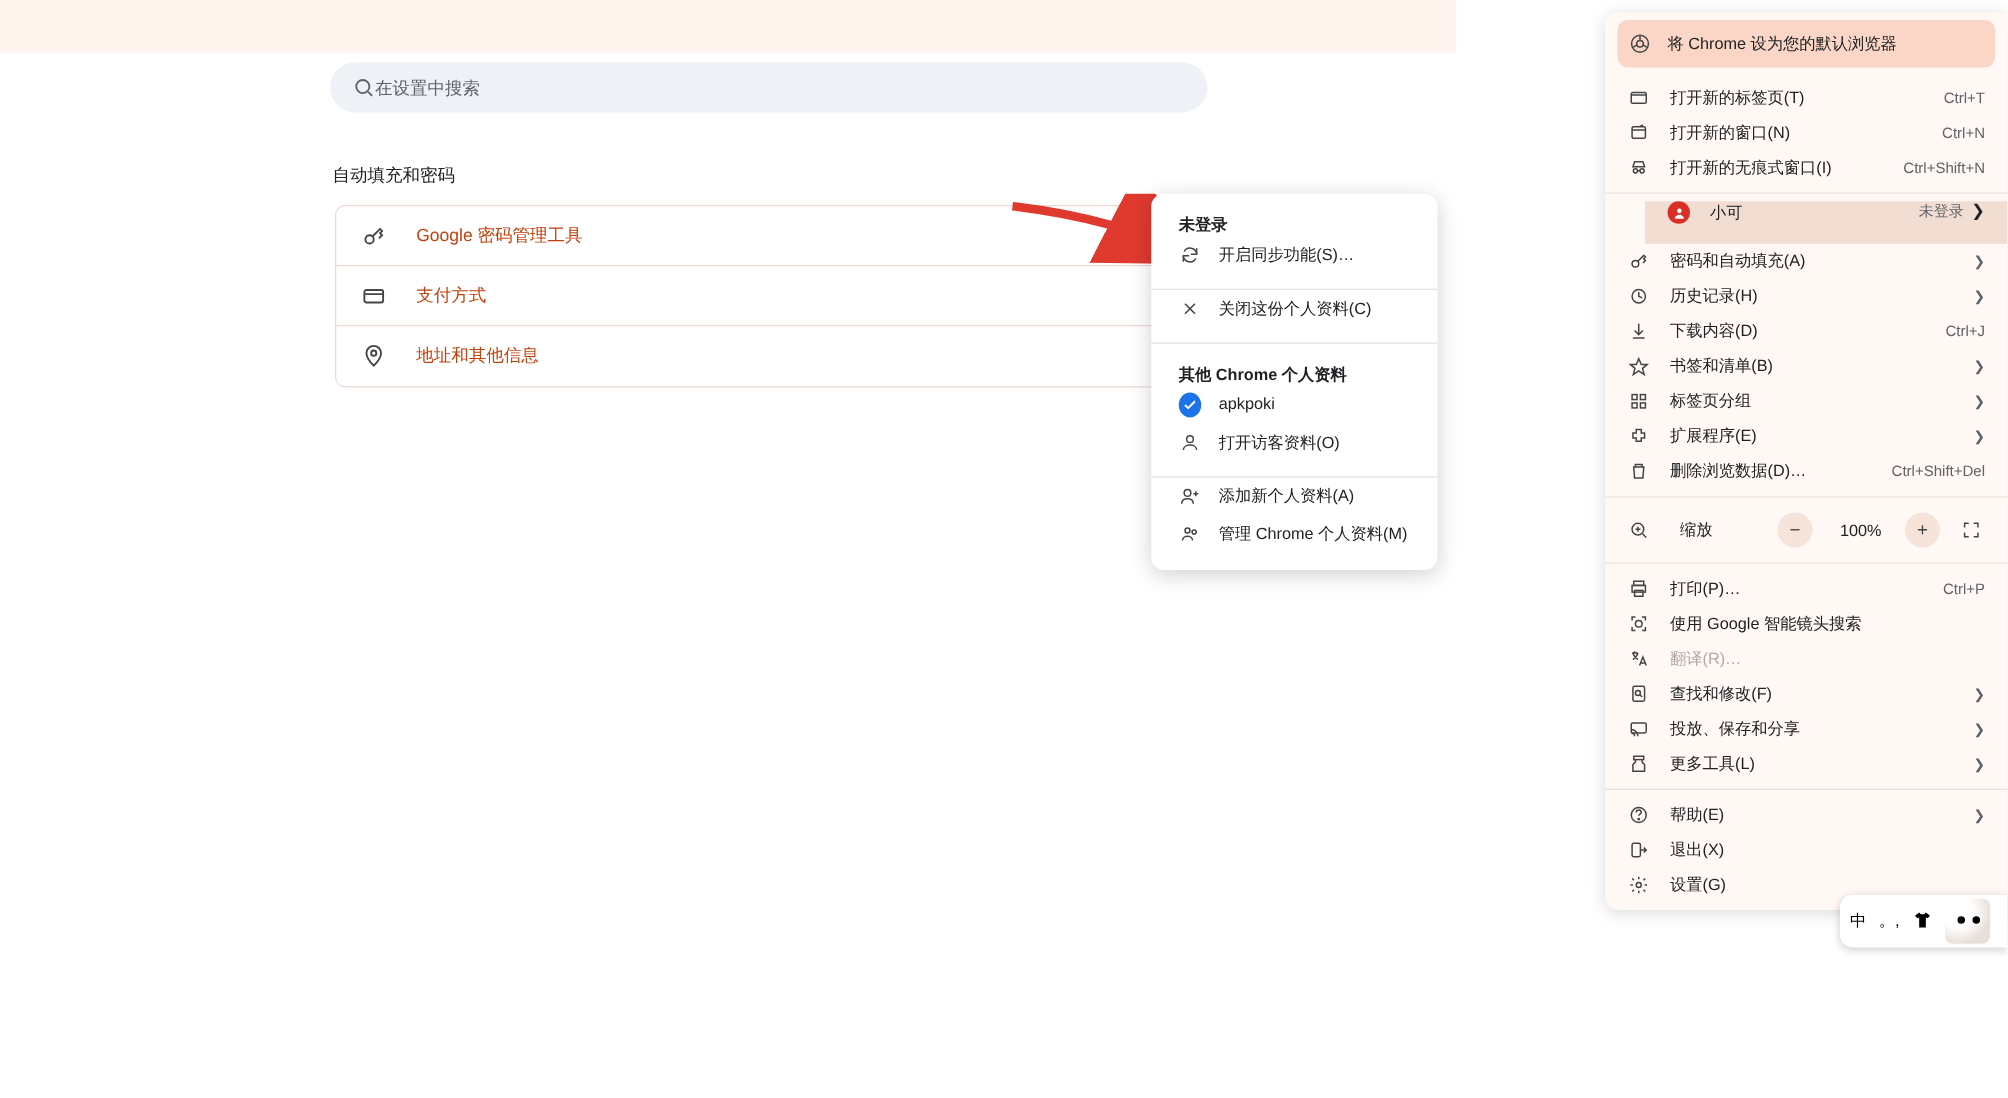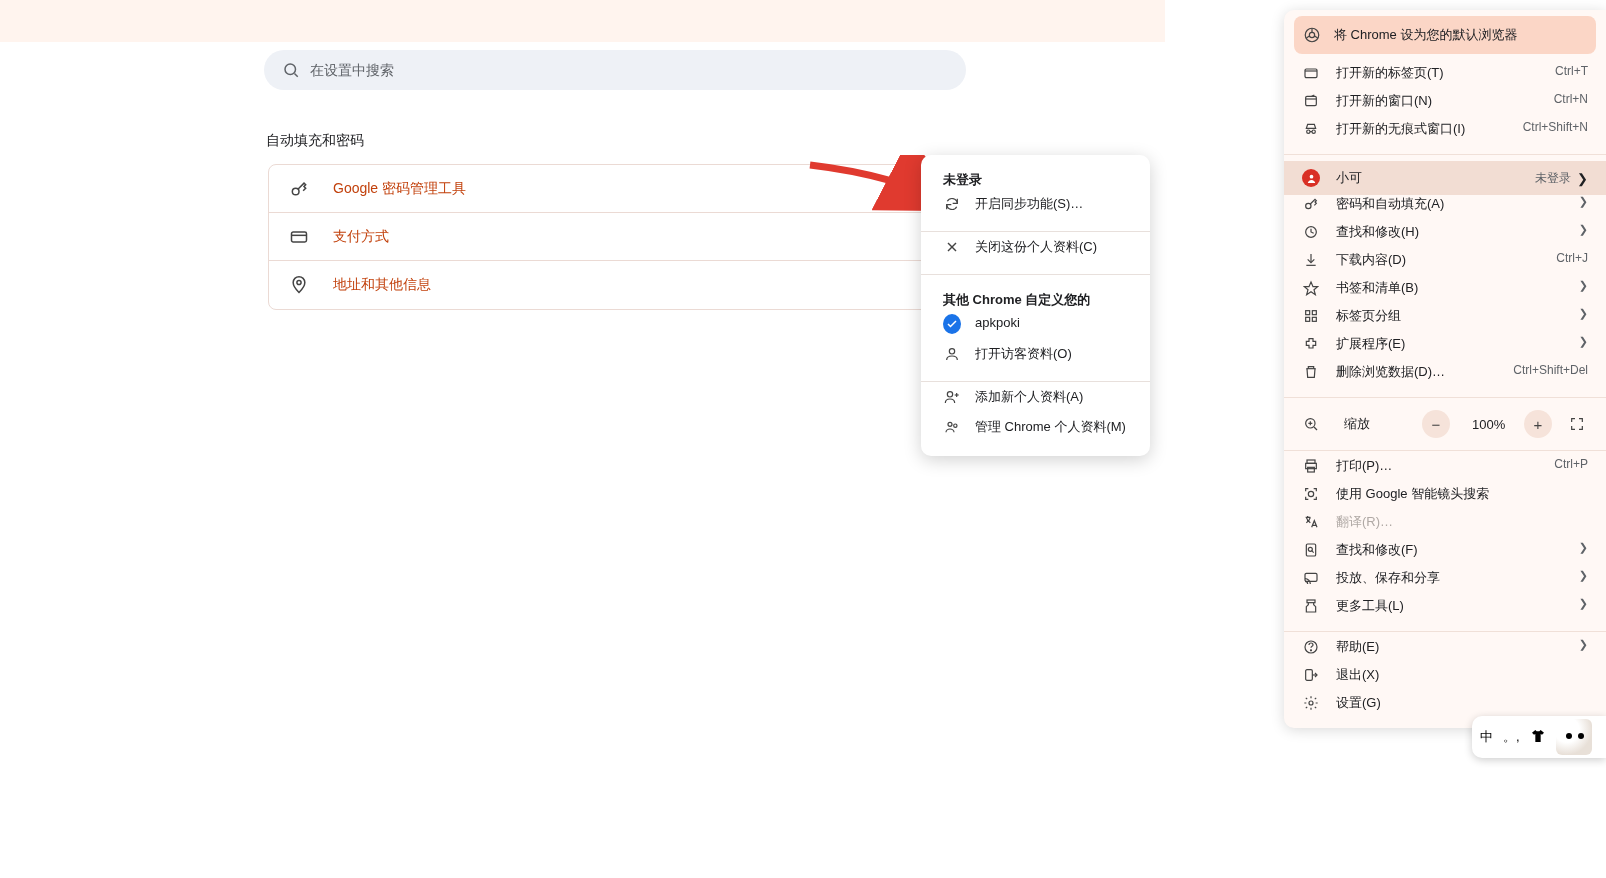--- a/index.html
+++ b/index.html
@@ -1,21 +1,21 @@
 <!DOCTYPE html>
 <html><head>
 <meta charset="utf-8">
 <style>
 * { box-sizing: border-box; margin: 0; padding: 0; font-family: "Segoe UI", "Microsoft YaHei", Arial, sans-serif; }
 body { width: 1606px; height: 878px; background: #fff; position: relative; overflow: hidden; }
 .top-tint { position: absolute; left: 0; top: 0; width: 1165px; height: 42px; background: #fff4ee; }
 
 .search-box { position: absolute; left: 264px; top: 50px; width: 702px; height: 40px; background: #eef1f6; border-radius: 20px; display: flex; align-items: center; padding: 0 18px; color: #5f6368; }
 .search-box svg { width: 18px; height: 18px; flex-shrink: 0; }
-.search-box input { border: none; background: transparent; outline: none; margin-left: 10px; font-size: 14px; color: #202124; flex: 1; }
+.search-box input { border: none; background: transparent; outline: none; font-size: 14px; color: #202124; flex: 1; }
 .search-box input::placeholder { color: #5f6368; }
 
 .section-title { position: absolute; left: 266px; top: 132px; font-size: 14px; color: #202124; }
 
 .card { position: absolute; left: 268px; top: 164px; width: 697px; border: 1px solid #ebdad4; border-radius: 8px; background: #fff; }
 .card-row { height: 48px; display: flex; align-items: center; padding: 0 20px; color: #c2410c; font-size: 14px; border-bottom: 1px solid #ebdad4; cursor: pointer; }
 .card-row:last-child { border-bottom: none; }
 .card-row .ico { width: 20px; height: 20px; margin-right: 24px; color: #444; display: flex; align-items: center; justify-content: center; }
 
 .profile-menu { position: absolute; left: 921px; top: 155px; width: 229px; background: #fff; border-radius: 10px; box-shadow: 0 4px 18px rgba(0,0,0,0.18); padding: 8px 0; font-size: 13px; color: #202124; }
@@ -25,27 +25,27 @@
 .profile-menu .sep { height: 1px; background: #e8e0dc; margin: 6px 0; }
 .profile-menu .subheader { padding: 10px 22px 6px; font-weight: 600; font-size: 13px; }
 .profile-avatar { width: 20px; height: 20px; border-radius: 50%; background: #1a73e8; display: flex; align-items: center; justify-content: center; }
 .profile-avatar svg { width: 12px; height: 12px; fill: #fff; }
 
 .arrow { position: absolute; left: 805px; top: 155px; width: 156px; height: 60px; pointer-events: none; }
 
 .main-menu { position: absolute; right: 0; top: 10px; width: 322px; background: #fff8f5; border-radius: 10px 0 0 10px; box-shadow: 0 2px 14px rgba(0,0,0,0.15); padding-bottom: 6px; font-size: 13px; color: #202124; }
 .main-menu .banner { margin: 6px 10px 10px 10px; background: #fbd6c6; border-radius: 8px; height: 38px; display: flex; align-items: center; padding: 0 8px; cursor: pointer; }
 .main-menu .banner .ico { width: 20px; height: 20px; margin-right: 12px; display: flex; align-items: center; justify-content: center; }
-.main-menu .mrow { display: flex; align-items: flex-start; height: 28px; padding: 0 18px; cursor: pointer; }
+.main-menu .mrow { display: flex; align-items: center; height: 28px; padding: 0 18px; cursor: pointer; }
 .main-menu .mrow .ico { width: 18px; height: 18px; margin-right: 16px; display: flex; align-items: center; justify-content: center; color: #444; flex-shrink: 0; }
 .main-menu .mrow .label { flex: 1; }
 .main-menu .mrow .shortcut { color: #5f6368; font-size: 12px; }
 .main-menu .mrow .chev { color: #5f6368; font-size: 11px; margin-left: 6px; }
 .main-menu .sep { height: 1px; background: #f0e0d8; margin: 6px 0; }
-.main-menu .profile-row { display: flex; align-items: center; height: 34px; background: #f2ddd3; padding: 0 18px; cursor: pointer; }
+.main-menu .profile-row { display: flex; height: 34px; background: #f2ddd3; padding: 0 18px; cursor: pointer; margin-left: 32px; }
 .main-menu .profile-row .ico { width: 18px; height: 18px; margin-right: 16px; display: flex; align-items: center; justify-content: center; }
 .main-menu .profile-row .pavatar { width: 18px; height: 18px; border-radius: 50%; background: #d93025; display: flex; align-items: center; justify-content: center; }
 .main-menu .profile-row .pavatar svg { width: 11px; height: 11px; fill: #fff; }
 .main-menu .profile-row .label { flex: 1; }
 .main-menu .profile-row .status { color: #5f6368; font-size: 12px; margin-right: 6px; }
 .main-menu .zoom-row { display: flex; align-items: center; height: 40px; padding: 0 18px; gap: 8px; }
 .main-menu .zoom-row .ico { width: 18px; height: 18px; margin-right: 16px; display: flex; align-items: center; justify-content: center; color: #444; }
 .main-menu .zoom-row .label { flex: 1; }
 .main-menu .zoom-row .zbtn { width: 28px; height: 28px; border-radius: 50%; background: #f6e3da; display: flex; align-items: center; justify-content: center; font-size: 15px; color: #444; cursor: pointer; }
 .main-menu .zoom-row .zval { width: 44px; text-align: left; font-size: 13px; margin-left: 14px; }
@@ -128,21 +128,21 @@
   <div class="row">
     <span class="ico">
         <svg viewBox="0 0 24 24" width="16" height="16" fill="none" stroke="currentColor" stroke-width="2">
           <line x1="6" y1="6" x2="18" y2="18"></line>
           <line x1="6" y1="18" x2="18" y2="6"></line>
         </svg>
       </span>
     <span>关闭这份个人资料(C)</span>
   </div>
   <div class="sep"></div>
-  <div class="subheader">其他 Chrome 自定义您的</div>
+  <div class="subheader">其他 Chrome 个人资料</div>
   <div class="row">
     <span class="ico">
         <span class="profile-avatar">
           <svg viewBox="0 0 24 24">
             <path d="M4 12l5 5L20 6" fill="none" stroke="#fff" stroke-width="3"></path>
           </svg>
         </span>
       </span>
     <span>apkpoki</span>
   </div>
@@ -253,21 +253,21 @@
     <span class="label">密码和自动填充(A)</span>
     <span class="chev">❯</span>
   </div>
   <div class="mrow">
     <span class="ico">
         <svg viewBox="0 0 24 24" width="16" height="16" fill="none" stroke="currentColor" stroke-width="1.8">
           <circle cx="12" cy="12" r="8"></circle>
           <polyline points="12 7 12 12 16 14"></polyline>
         </svg>
       </span>
-    <span class="label">查找和修改(H)</span>
+    <span class="label">历史记录(H)</span>
     <span class="chev">❯</span>
   </div>
   <div class="mrow">
     <span class="ico">
         <svg viewBox="0 0 24 24" width="16" height="16" fill="none" stroke="currentColor" stroke-width="1.8">
           <path d="M12 3v12"></path>
           <polyline points="7 11 12 16 17 11"></polyline>
           <path d="M5 20h14"></path>
         </svg>
       </span>

